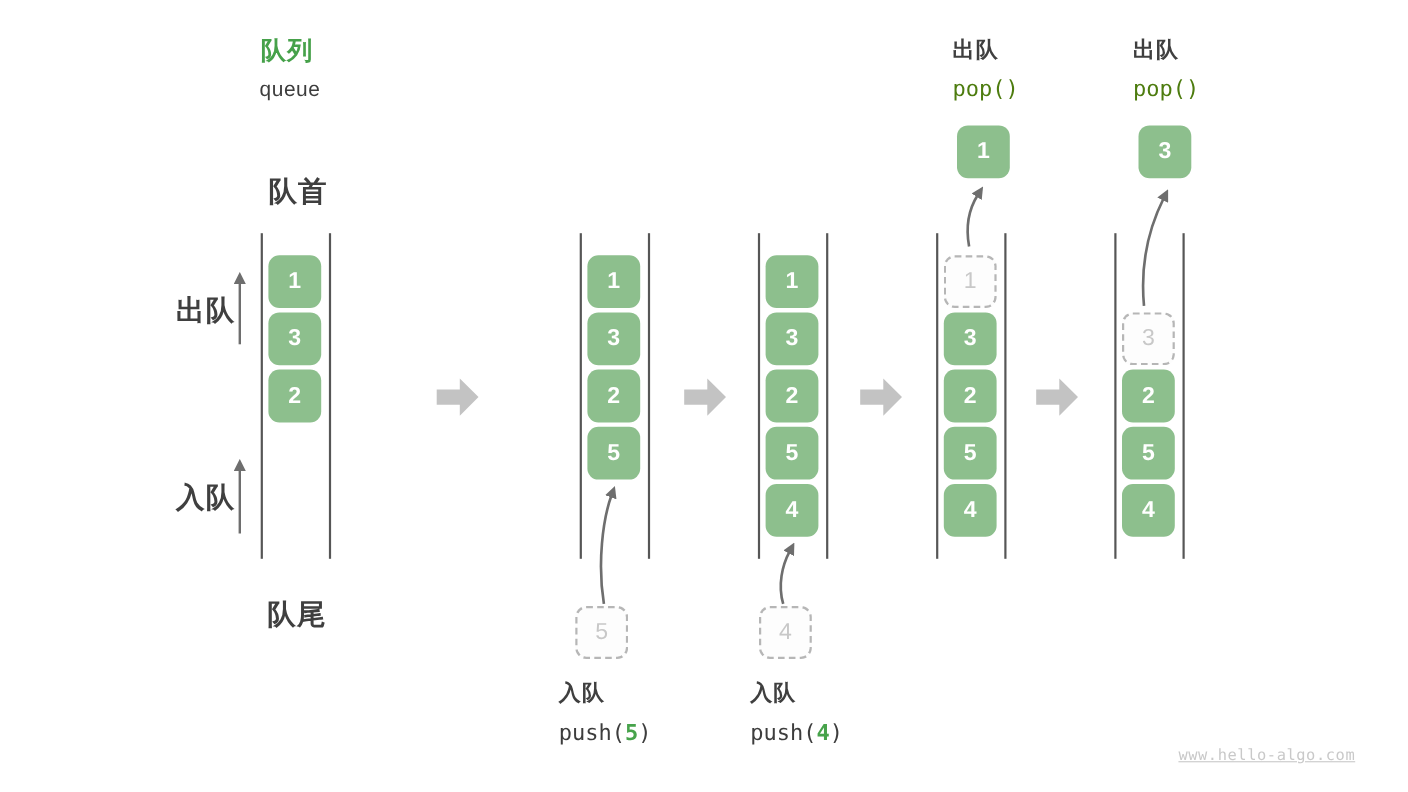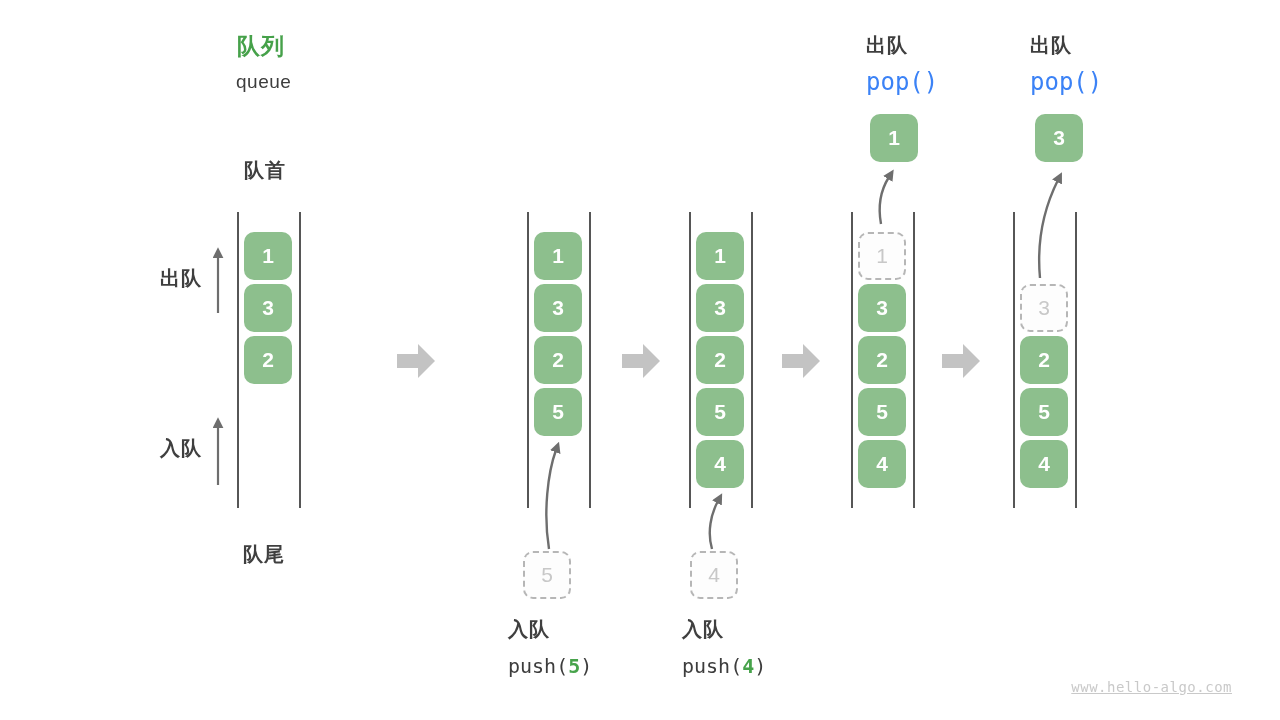--- a/index.html
+++ b/index.html
@@ -4,35 +4,35 @@
 <style>
   html,body{margin:0;padding:0;background:#ffffff;}
   .canvas{
     position:relative;width:1280px;height:720px;background:#ffffff;
     font-family:"Liberation Sans","DejaVu Sans",sans-serif;
     overflow:hidden;
   }
   .abs{position:absolute;}
   .title-zh{font-size:23px;font-weight:700;color:#46a14a;letter-spacing:1px;}
   .title-en{font-size:19px;font-weight:500;color:#3d3d3d;letter-spacing:.5px;}
-  .zh-label{font-size:20px;font-weight:700;color:#3f3f3f;letter-spacing:1px;}
+  .zh-label{font-size:26px;font-weight:700;color:#3f3f3f;letter-spacing:1px;}
   .mono{font-family:"DejaVu Sans Mono","Liberation Mono",monospace;}
   .arg-green{color:#47a34b;font-weight:700;}
   .queue-line{position:absolute;width:2px;background:#565656;}
   .cell{
     position:absolute;width:48px;height:48px;border-radius:10px;
     background:#8dbf8d;color:#ffffff;font-size:21px;font-weight:600;
     display:flex;align-items:center;justify-content:center;
   }
   .cell.ghost{
     background:#fdfdfd;border:2px dashed #b6b6b6;color:#c8c8c8;
     width:44px;height:44px;font-weight:400;
   }
   .stage-header .h-zh{font-size:20px;font-weight:700;color:#3f3f3f;letter-spacing:1px;}
-  .stage-header .h-code{font-size:24px;color:#3b82f6;margin-top:9px;}
+  .stage-header .h-code{font-size:20px;color:#4d7c0f;margin-top:9px;}
   .op-block .op-zh{font-size:20px;font-weight:700;color:#3f3f3f;letter-spacing:1px;}
   .op-block .op-code{font-size:20px;color:#3d3d3d;margin-top:11px;}
   .watermark{
     font-family:"DejaVu Sans Mono","Liberation Mono",monospace;
     font-size:14px;color:#c9c9c9;letter-spacing:.5px;
   }
   svg.overlay{position:absolute;left:0;top:0;pointer-events:none;}
 </style>
 </head>
 <body>

